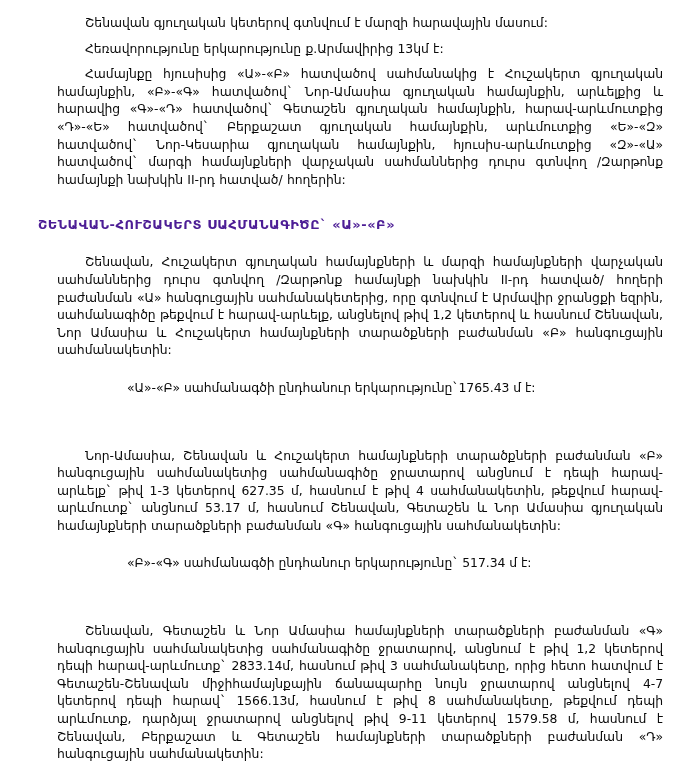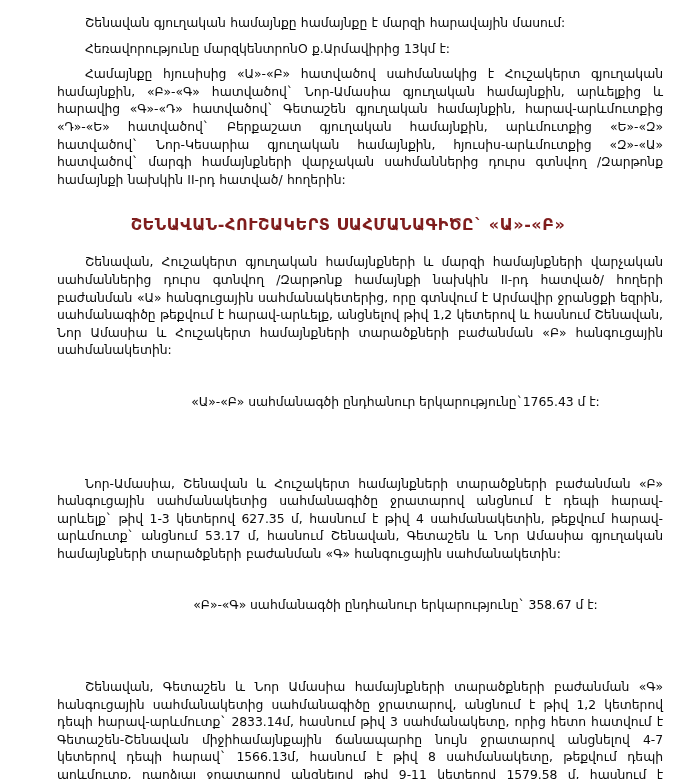--- a/index.html
+++ b/index.html
@@ -30,72 +30,71 @@
     text-justify: inter-word;
     margin: 0 0 2px 0;
     padding: 0 5px 0 29px;
     text-indent: 28px;
     letter-spacing: -0.05px;
     word-spacing: 0.4px;
     color: #0a0a0a;
   }
 
   .heading {
-    font-size: 16px;
+    font-size: 13px;
     line-height: 17px;
-    text-align: center;
     letter-spacing: 0.55px;
     margin: 0;
     padding: 0 10px;
-    color: #7f1d1d;
+    color: #4c1d95;
     white-space: nowrap;
   }
 
   .summary {
     font-size: 12.4px;
     line-height: 17.6px;
-    text-align: center;
-    margin: 18px;
+    text-align: left;
+    margin: 4px;
     padding-left: 95px;
     letter-spacing: -0.05px;
     color: #0a0a0a;
   }
   .sp-6  { height: 6px;  }
   .sp-14 { height: 14px; }
   .sp-20 { height: 20px; }
   .sp-26 { height: 26px; }
 </style>
 </head>
 <body>
 
 <div class="page">
 
-  <p class="para">Շենավան գյուղական համայնքը համայնքը է մարզի հարավային մասում:</p>
+  <p class="para">Շենավան գյուղական կետերով գտնվում է մարզի հարավային մասում:</p>
   <div class="sp-6"></div>
 
-  <p class="para">Հեռավորությունը մարզկենտրոնՕ ք.Արմավիրից 13կմ է:</p>
+  <p class="para">Հեռավորությունը երկարությունը ք.Արմավիրից 13կմ է:</p>
   <div class="sp-6"></div>
 
   <p class="para">Համայնքը հյուսիսից «Ա»-«Բ» հատվածով սահմանակից է Հուշակերտ գյուղական համայնքին, «Բ»-«Գ» հատվածով` Նոր-Ամասիա գյուղական համայնքին, արևելքից և հարավից «Գ»-«Դ» հատվածով` Գետաշեն գյուղական համայնքին, հարավ-արևմուտքից «Դ»-«Ե» հատվածով` Բերքաշատ գյուղական համայնքին, արևմուտքից «Ե»-«Զ» հատվածով` Նոր-Կեսարիա գյուղական համայնքին, հյուսիս-արևմուտքից «Զ»-«Ա» հատվածով` մարգի համայնքների վարչական սահմաններից դուրս գտնվող /Զարթոնք համայնքի նախկին II-րդ հատված/ հողերին:</p>
 
   <div class="sp-26"></div>
   <h2 class="heading">ՇԵՆԱՎԱՆ-ՀՈՒՇԱԿԵՐՏ ՍԱՀՄԱՆԱԳԻԾԸ` «Ա»-«Բ»</h2>
   <div class="sp-20"></div>
 
   <p class="para">Շենավան, Հուշակերտ գյուղական համայնքների և մարզի համայնքների վարչական սահմաններից դուրս գտնվող /Զարթոնք համայնքի նախկին II-րդ հատված/ հողերի բաժանման «Ա» հանգուցային սահմանակետերից, որը գտնվում է Արմավիր ջրանցքի եզրին, սահմանագիծը թեքվում է հարավ-արևելք, անցնելով թիվ 1,2 կետերով և հասնում Շենավան, Նոր Ամասիա և Հուշակերտ համայնքների տարածքների բաժանման «Բ» հանգուցային սահմանակետին:</p>
 
   <div class="sp-14"></div>
   <p class="summary">«Ա»-«Բ» սահմանագծի ընդհանուր երկարությունը`1765.43 մ  է:</p>
 
   <div class="sp-26"></div>
   <div class="sp-20"></div>
 
   <p class="para">Նոր-Ամասիա, Շենավան և Հուշակերտ համայնքների տարածքների բաժանման «Բ» հանգուցային սահմանակետից սահմանագիծը ջրատարով անցնում է դեպի հարավ-արևելք` թիվ 1-3 կետերով  627.35 մ, հասնում է թիվ 4 սահմանակետին, թեքվում հարավ-արևմուտք` անցնում 53.17 մ, հասնում Շենավան, Գետաշեն և Նոր Ամասիա գյուղական համայնքների տարածքների բաժանման «Գ» հանգուցային սահմանակետին:</p>
 
   <div class="sp-14"></div>
-  <p class="summary">«Բ»-«Գ»  սահմանագծի ընդհանուր երկարությունը` 358.67 մ  է:</p>
+  <p class="summary">«Բ»-«Գ»  սահմանագծի ընդհանուր երկարությունը` 517.34 մ  է:</p>
 
   <div class="sp-26"></div>
   <div class="sp-20"></div>
 
   <p class="para">Շենավան,   Գետաշեն և Նոր Ամասիա համայնքների տարածքների բաժանման «Գ» հանգուցային սահմանակետից սահմանագիծը ջրատարով, անցնում է թիվ 1,2 կետերով դեպի հարավ-արևմուտք` 2833.14մ, հասնում   թիվ 3 սահմանակետը, որից հետո   հատվում է Գետաշեն-Շենավան միջիհամայնքային ճանապարհը  նույն ջրատարով անցնելով 4-7 կետերով դեպի հարավ` 1566.13մ, հասնում  է  թիվ 8 սահմանակետը,    թեքվում դեպի արևմուտք, դարձյալ ջրատարով անցնելով թիվ 9-11 կետերով  1579.58 մ, հասնում է Շենավան, Բերքաշատ և Գետաշեն  համայնքների տարածքների բաժանման «Դ» հանգուցային սահմանակետին:</p>
 
 </div>
 
 </body></html>

